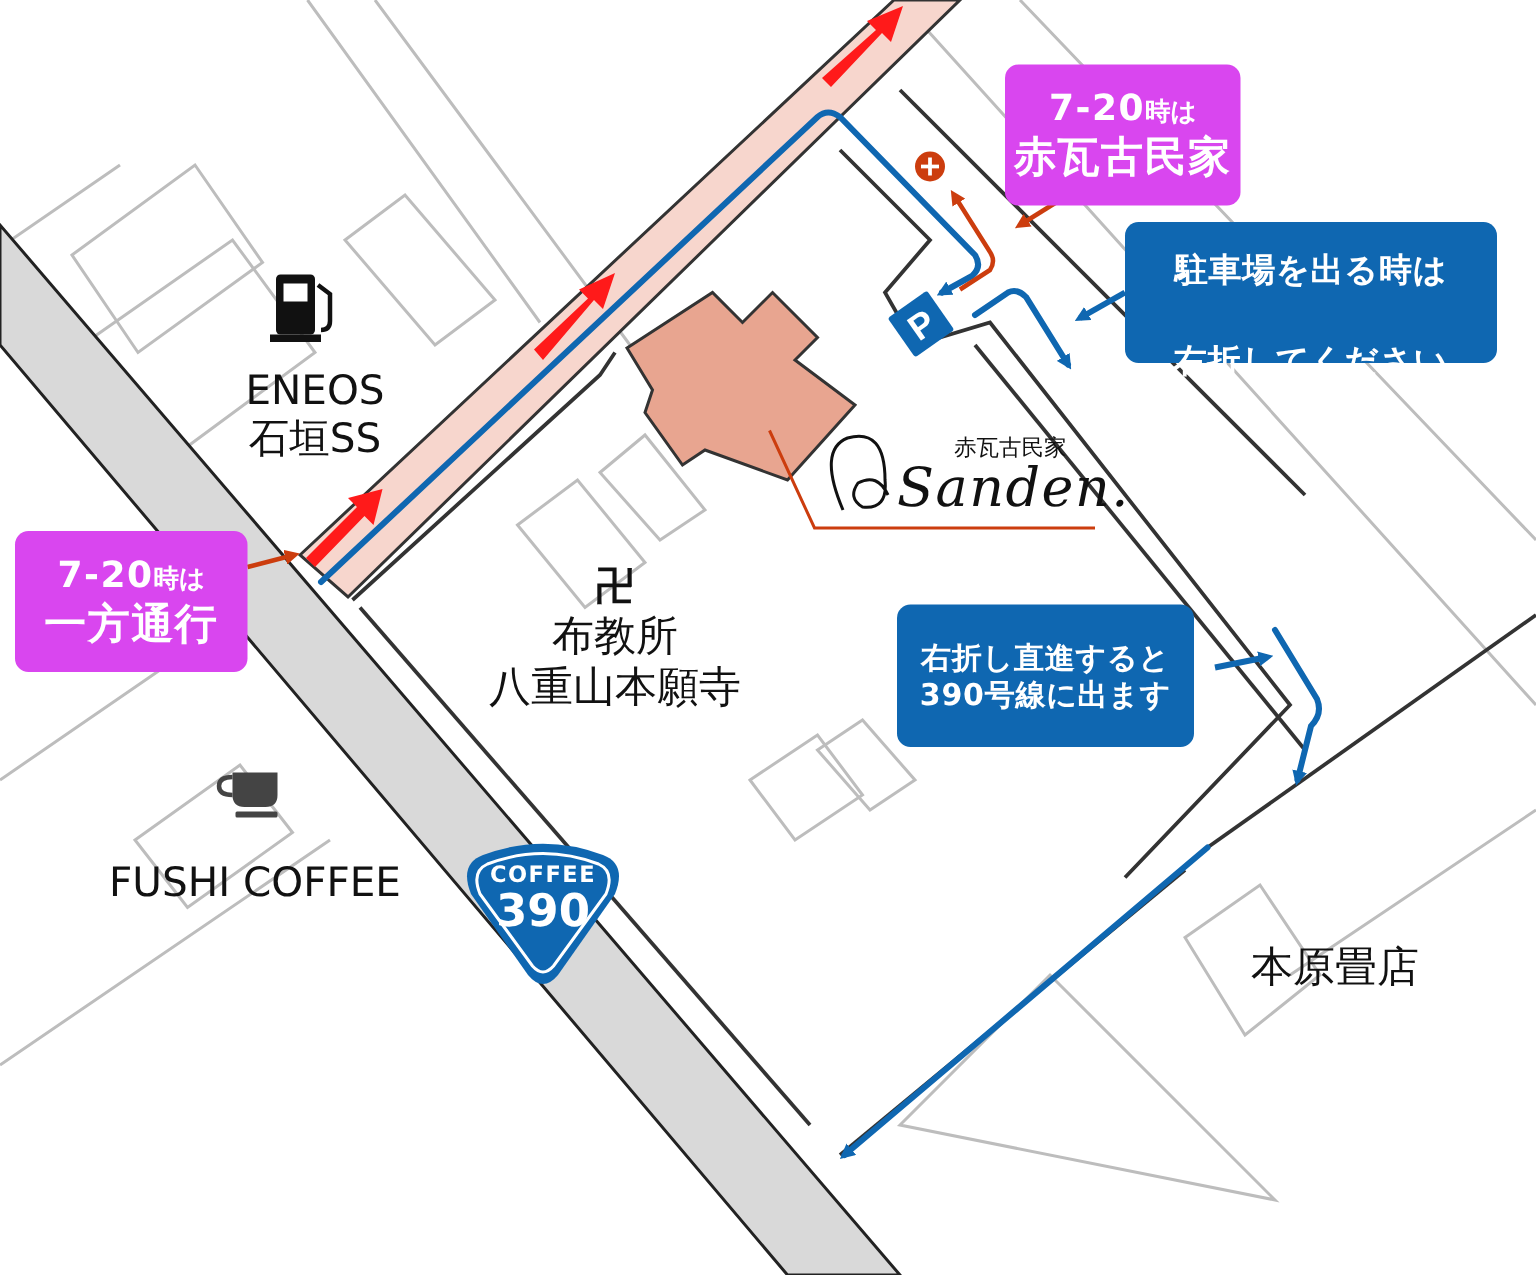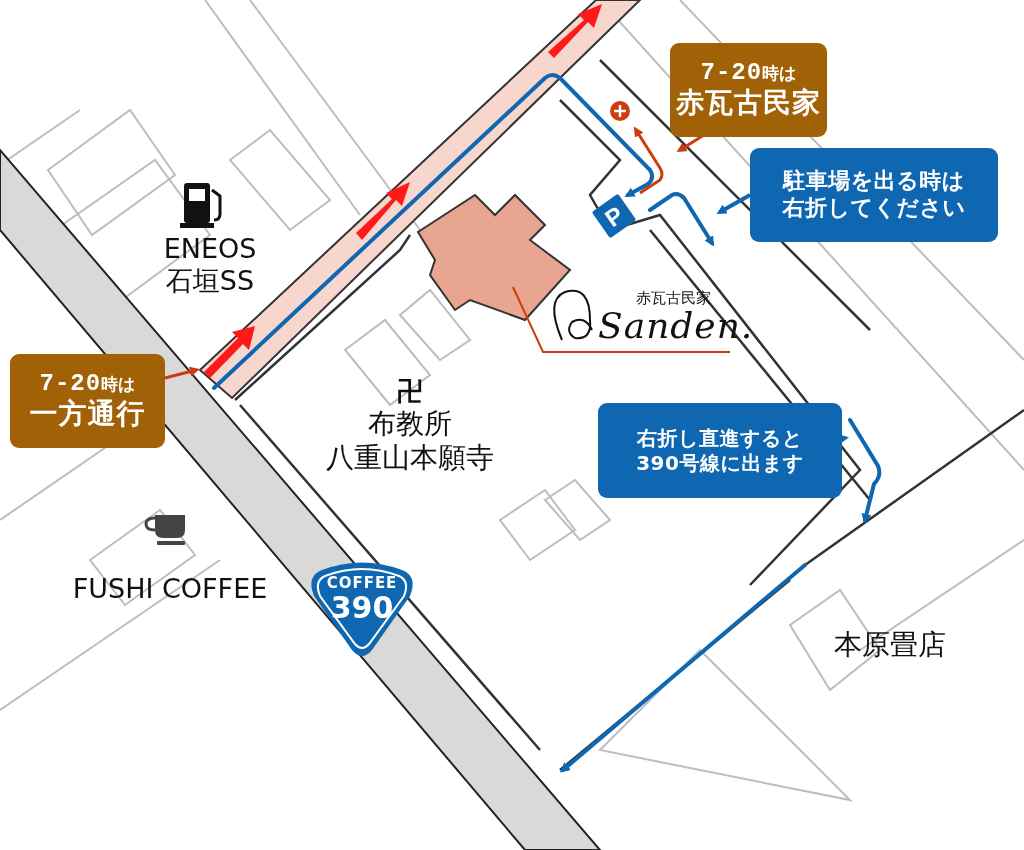--- a/index.html
+++ b/index.html
@@ -20,25 +20,25 @@
   }
   .callout {
     position: absolute;
     border-radius: 9px;
     color: #ffffff;
     font-weight: bold;
     text-align: center;
     display: flex; flex-direction: column; justify-content: center; align-items: center;
     line-height: 1.22;
   }
-  .callout.red { background: #a16207; font-family: Liberation Mono, monospace; }
+  .callout.red { background: #d946ef; }
   .callout.blue { background: #0f67b1; }
   .callout .small { font-size: 17px; }
   .callout .big { font-size: 28px; letter-spacing: 1px; }
-  .callout .mid { font-size: 22px; letter-spacing: 0.5px; }
+  .callout .mid { font-size: 22px; letter-spacing: 0.5px; margin-top: 34px; }
   .callout .mid2 { font-size: 20px; letter-spacing: 0.5px; }
   .route-shield {
     position: absolute; left: 306px; top: 562px; width: 112px; height: 100px;
   }
   .route-text-a, .route-text-b {
     position: absolute; left: 0; width: 112px; text-align: center; color: #fff; font-weight: bold;
   }
   .route-text-a { top: 12px; font-size: 15px; letter-spacing: 1px; }
   .route-text-b { top: 28px; font-size: 30px; }
   .sanden-jp { position: absolute; left: 636px; top: 289px; font-size: 15px; color:#111; font-family: "DejaVu Serif", serif; }
@@ -149,21 +149,21 @@
     <g>
       <path d="M322,570 Q362,555 402,570 Q418,576 410,596 L372,650 Q362,662 352,650 L314,596 Q306,576 322,570 Z" fill="#0f67b1"></path>
       <path d="M325,576 Q362,562 399,576 Q410,581 404,596 L369,644 Q362,652 355,644 L320,596 Q314,581 325,576 Z" fill="none" stroke="#fff" stroke-width="2"></path>
     </g>
 
     <g fill="none" stroke="#111" stroke-width="2">
       <path d="M562,340 Q545,300 565,292 Q590,285 590,320 Q592,340 575,338 Q565,332 572,322 Q585,315 592,330"></path>
     </g>
   </svg>
 
-  <div class="label" style="left:145px; top:233px; width:130px; font-size:27px;">
+  <div class="label" style="left:145px; top:245px; width:130px; font-size:27px;">
     <div>ENEOS</div>
     <div>石垣SS</div>
   </div>
 
   <div class="label" style="left:300px; top:376px; width:220px; font-size:28px;">
     <div style="font-size:26px; font-weight:bold;">卍</div>
     <div>布教所</div>
     <div>八重山本願寺</div>
   </div>
 
@@ -195,18 +195,18 @@
       <span class="big" style="font-size:24px;">7-20</span><span class="small">時は</span>
     </div>
     <div class="big">赤瓦古民家</div>
   </div>
 
   <div class="callout blue" style="left:750px; top:148px; width:248px; height:94px;">
     <div class="mid">駐車場を出る時は</div>
     <div class="mid">右折してください</div>
   </div>
 
-  <div class="callout blue" style="left:598px; top:403px; width:244px; height:95px;">
+  <div class="callout blue" style="left:598px; top:403px; width:198px; height:95px;">
     <div class="mid2">右折し直進すると</div>
     <div class="mid2">390号線に出ます</div>
   </div>
 
 </div>
 
 </body></html>

